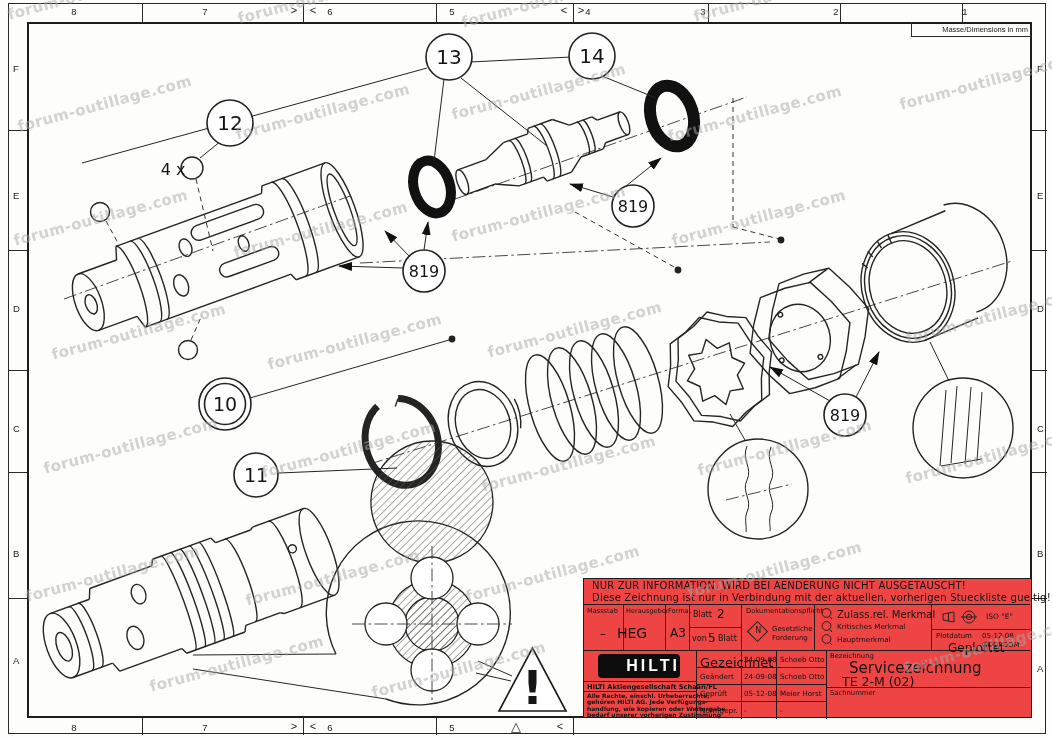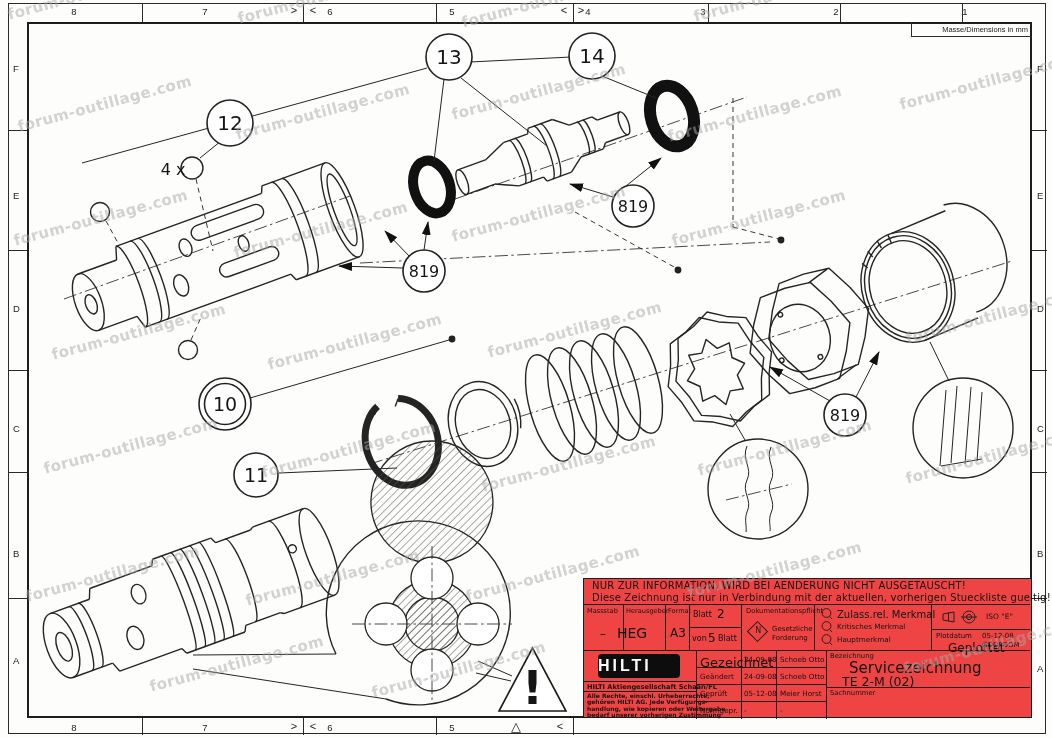--- a/index.html
+++ b/index.html
@@ -29,21 +29,21 @@
   
   .tblock{position:absolute;left:583px;top:578px;width:449px;height:140px;background:#ef4444;border:1.5px solid #1d1d1d;box-sizing:border-box;z-index:40;font-family:"DejaVu Sans",sans-serif;}
   .tblock .hl{position:absolute;height:1px;background:#1d1d1d;}
   .tblock .vl{position:absolute;width:1px;background:#1d1d1d;}
   .tb-abs{position:absolute;white-space:nowrap;color:#141414;}
   .lab{font-size:6.6px;}
   .val-m{font-size:12px;}
   .val-l{font-size:14px;}
   .notice-line{position:absolute;left:8px;font-size:10px;letter-spacing:.2px;color:#141414;white-space:nowrap;}
   .hilti-logo{position:absolute;left:14px;top:75px;width:82px;height:24px;background:#0d0d0d;border-radius:4px;
-              color:#fff;text-align:left;font-weight:900;font-size:16px;letter-spacing:3px;line-height:24px;font-family:"Liberation Sans",sans-serif;}
+              color:#fff;text-align:right;font-weight:900;font-size:16px;letter-spacing:3px;line-height:24px;font-family:"Liberation Sans",sans-serif;}
   .copyright{position:absolute;left:3px;top:114px;font-size:6px;line-height:6.4px;color:#141414;white-space:nowrap;font-weight:600;}
   .diamond{position:absolute;width:13px;height:13px;border:1px solid #1d1d1d;transform:rotate(45deg);}
   .diamond span{position:absolute;left:0;top:1px;width:13px;text-align:center;transform:rotate(-45deg);font-size:8px;}
   .pre{white-space:pre;}
 </style>
 </head>
 <body>
 
 <div id="sheet">
 

